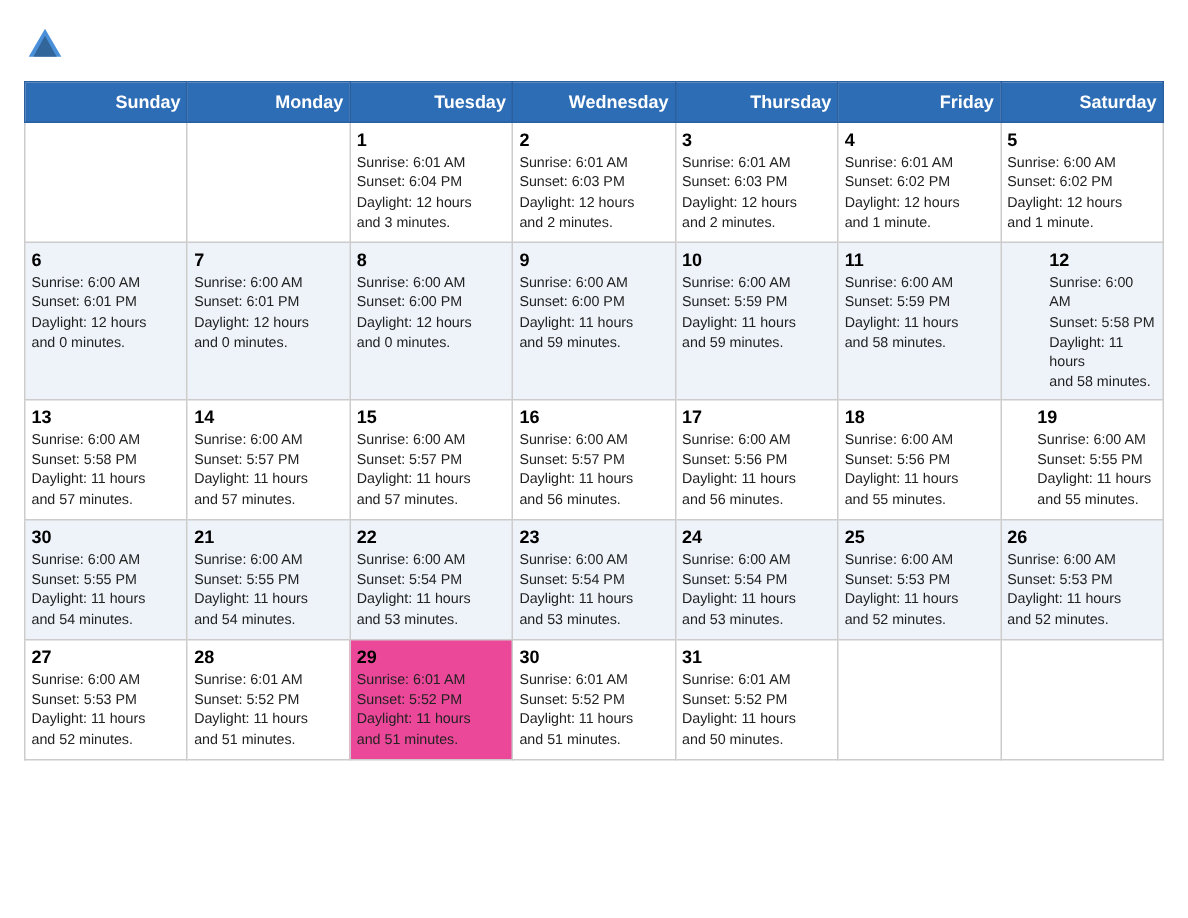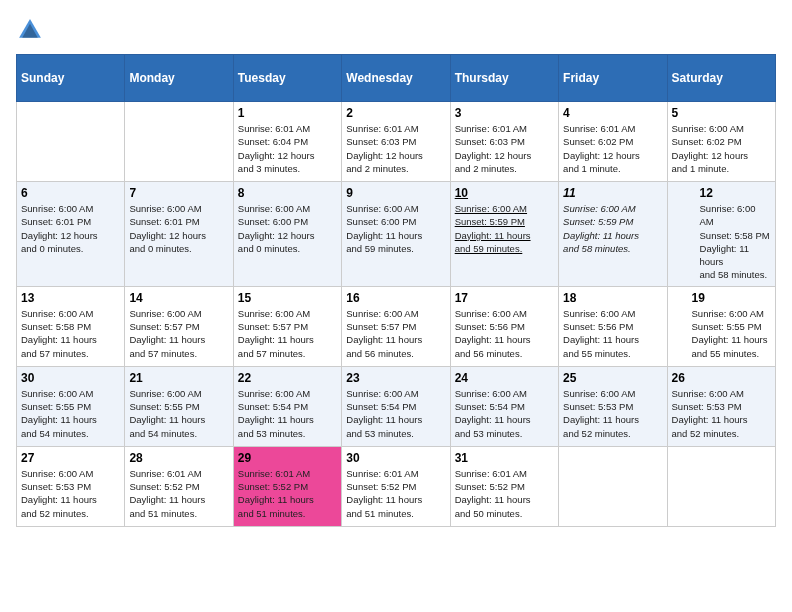--- a/index.html
+++ b/index.html
@@ -47,22 +47,22 @@
       color: #333;
     }
     table {
       width: 100%;
       border-collapse: collapse;
       font-size: 10px;
     }
     thead th {
       background-color: #2d6db5;
       color: #fff;
-      padding: 16px 4px;
-      text-align: left;
+      padding: 6px 4px;
+      text-align: right;
       font-size: 12px;
       border: 1px solid #2a5fa0;
     }
     td {
       border: 1px solid #ccc;
       vertical-align: top;
       padding: 4px;
       width: calc(100% / 7);
       min-height: 70px;
       height: 80px;
@@ -176,28 +176,28 @@
 Daylight: 12 hours
 and 0 minutes.</div>
         </td>
         <td style="background-color: rgb(238, 243, 250);">
           <div class="day-num">9</div>
           <div class="day-info" style="white-space: pre-line;">Sunrise: 6:00 AM
 Sunset: 6:00 PM
 Daylight: 11 hours
 and 59 minutes.</div>
         </td>
-        <td style="background-color: rgb(238, 243, 250); text-decoration: underline;">
+        <td style="background-color: rgb(238, 243, 250);">
           <div class="day-num">10</div>
           <div class="day-info" style="white-space: pre-line;">Sunrise: 6:00 AM
 Sunset: 5:59 PM
 Daylight: 11 hours
 and 59 minutes.</div>
         </td>
-        <td style="background-color: rgb(238, 243, 250); font-style: italic;">
+        <td style="background-color: rgb(238, 243, 250);">
           <div class="day-num">11</div>
           <div class="day-info" style="white-space: pre-line;">Sunrise: 6:00 AM
 Sunset: 5:59 PM
 Daylight: 11 hours
 and 58 minutes.</div>
         </td>
         <td style="background-color: rgb(238, 243, 250); padding-left: 32px;">
           <div class="day-num">12</div>
           <div class="day-info" style="white-space: pre-line;">Sunrise: 6:00 AM
 Sunset: 5:58 PM

